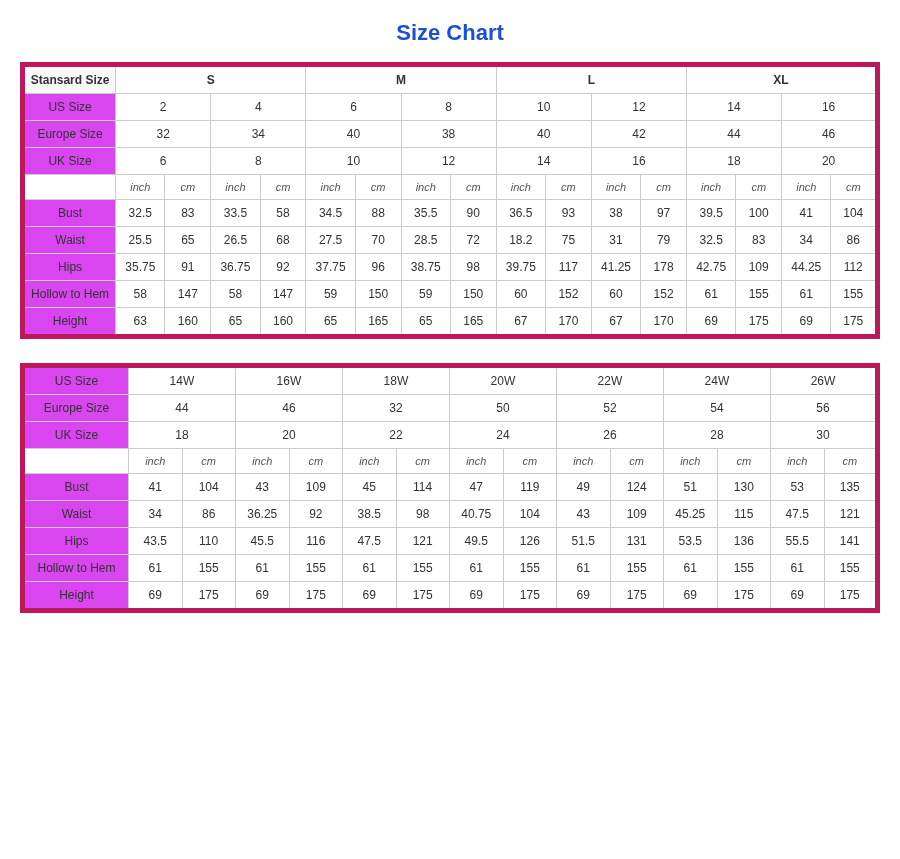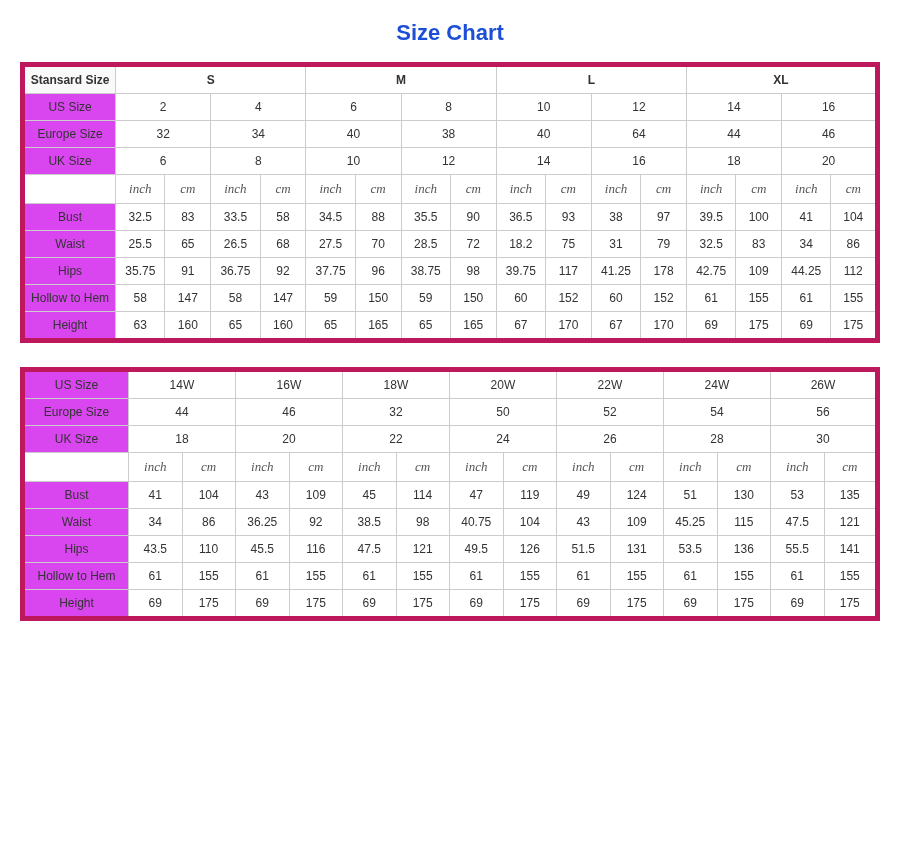--- a/index.html
+++ b/index.html
@@ -35,23 +35,22 @@
       font-weight: bold;
       background: #f9f9f9;
       text-align: center;
     }
     .size-group-header {
       font-weight: bold;
       background: #fff;
     }
     .unit-row td {
       font-style: italic;
-      font-size: 13px;
+      font-size: 11px;
       color: #555;
-      font-family: Liberation Serif, serif;
     }
     .label-col {
       font-weight: normal;
       background: #d946ef;
     }
   </style>
 </head>
 <body>
 
 <div>
@@ -101,21 +100,21 @@
         <td colspan="2">16</td>
       </tr>
 
       <tr>
         <td class="label-col">Europe Size</td>
         <td colspan="2">32</td>
         <td colspan="2">34</td>
         <td colspan="2">40</td>
         <td colspan="2">38</td>
         <td colspan="2">40</td>
-        <td colspan="2">64</td>
+        <td colspan="2">42</td>
         <td colspan="2">44</td>
         <td colspan="2">46</td>
       </tr>
 
       <tr>
         <td class="label-col">UK Size</td>
         <td colspan="2">6</td>
         <td colspan="2">8</td>
         <td colspan="2">10</td>
         <td colspan="2">12</td>

